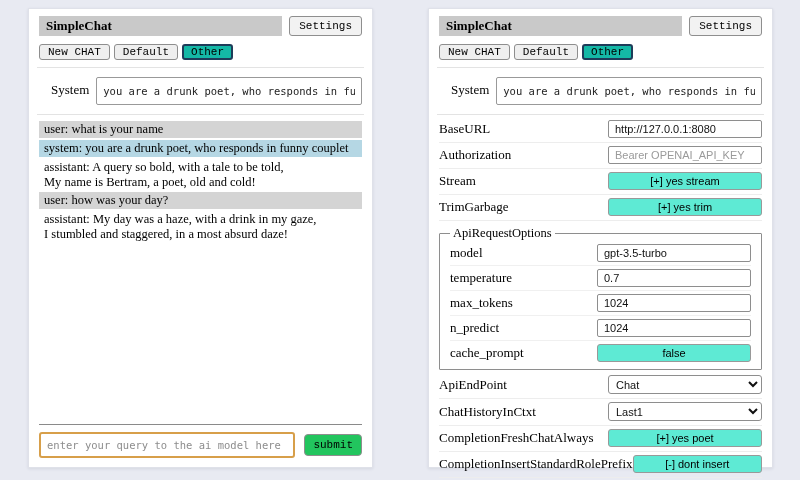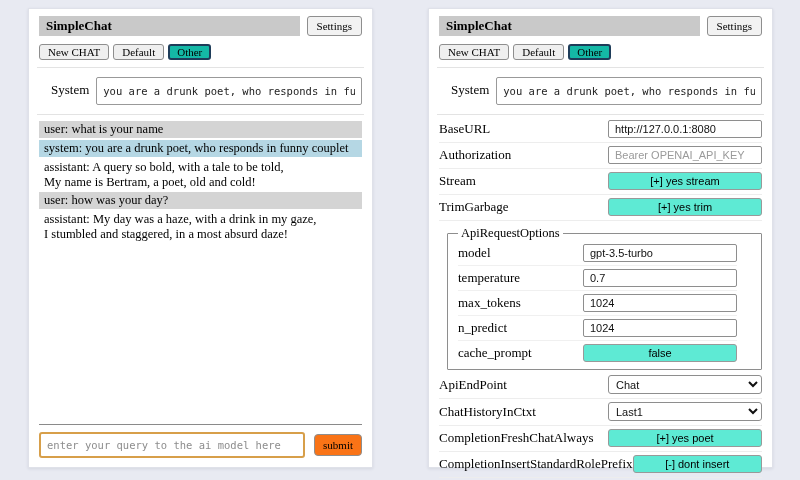--- a/index.html
+++ b/index.html
@@ -23,21 +23,21 @@
     padding:7px 10px 9px 10px;
     display:flex;flex-direction:column;
   }
   .header{display:flex;gap:7px;align-items:stretch;}
   .titlebar{
     flex:1;background:#c9c9c9;
     font-weight:bold;font-size:13px;color:#000;
     padding:2px 7px;line-height:1.25;
   }
   .btn{
-    font-family:Liberation Serif, serif;
+    font-family:Liberation Mono, monospace;
     font-size:11px;color:#000;
     background:#f2f2f2;
     border:1px solid #8e8e8e;border-radius:3px;
     padding:1px 9px;cursor:pointer;white-space:nowrap;
   }
   .toolbar{display:flex;gap:4px;margin:8px 0 7px 0;}
   .toolbar .btn{background:#efefef;padding:1px 8px;}
   .toolbar .btn.active{
     background:#14b8a6;
     border:2px solid #1e3c59;
@@ -60,21 +60,21 @@
   .msg-user{background:#d4d4d4;}
   .msg-assistant{background:#ffffff;}
   .spacer{flex:1;}
   .footer{
     border-top:1px solid #8a8a8a;
     margin-top:6px;padding-top:7px;
     display:flex;gap:9px;align-items:center;
   }
   .query-input{flex:1;height:26px;box-sizing:border-box;border-radius:3px;}
   .query-accent{border:2px solid #d79f4a;}
-  .submit-btn{padding:4px 8px;background:#f97316;border-radius:4px;}
+  .submit-btn{padding:4px 8px;background:#22c55e;border-radius:4px;}
   
   .settings{margin-top:2px;}
   .setting-row{
     display:flex;align-items:center;justify-content:space-between;
     padding:3px 0 4px 0;
     border-bottom:1px solid #ededed;
   }
   .setting-row .lbl{font-size:13px;color:#000;}
   .ctrl{
     width:154px;box-sizing:border-box;
@@ -86,21 +86,21 @@
   button.ctrl{
     background:#5eead4;border:1px solid #999;border-radius:3px;
     padding:2px 5px;text-align:center;cursor:pointer;color:#000;
   }
   select.ctrl{
     border:1px solid #8e8e8e;border-radius:3px;
     padding:1px 3px;background:#ffffff;color:#111;height:19px;
   }
   fieldset.options{
     border:1px solid #8e8e8e;border-radius:1px;
-    margin:5px 0 2px 8px;padding:0 24px 4px 10px;
+    margin:5px 0 2px 0;padding:0 10px 4px 10px;
   }
   fieldset.options legend{font-size:12.5px;padding:0 3px;}
   fieldset.options .setting-row{border-bottom:1px solid #f0f0f0;padding:3px 0;}
   fieldset.options .setting-row:last-child{border-bottom:none;}
   .mono-input::placeholder{color:#8d8d8d;}
 </style>
 </head>
 <body>
 
 <div class="page">

